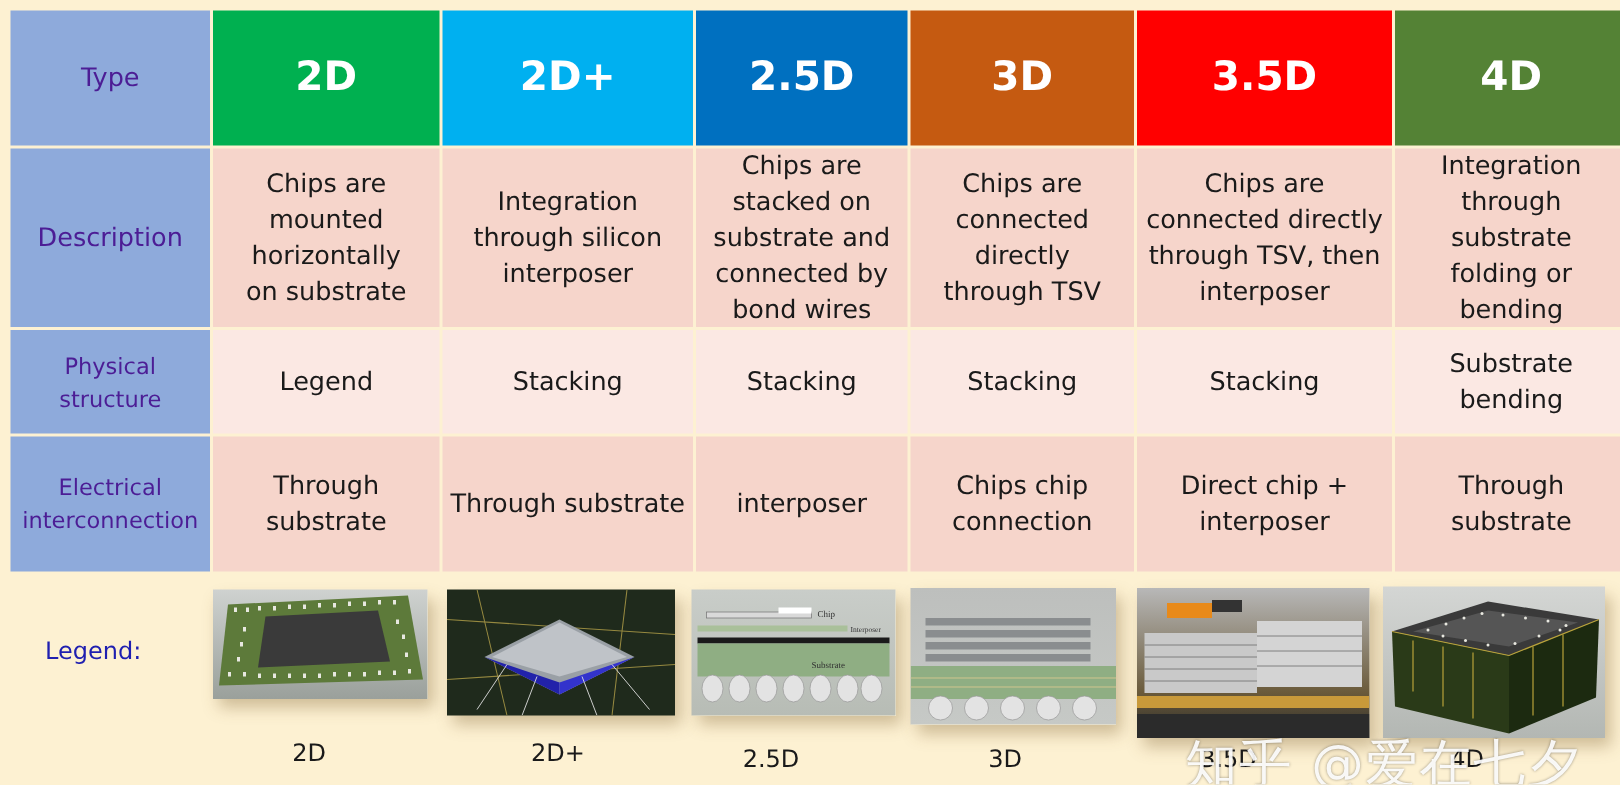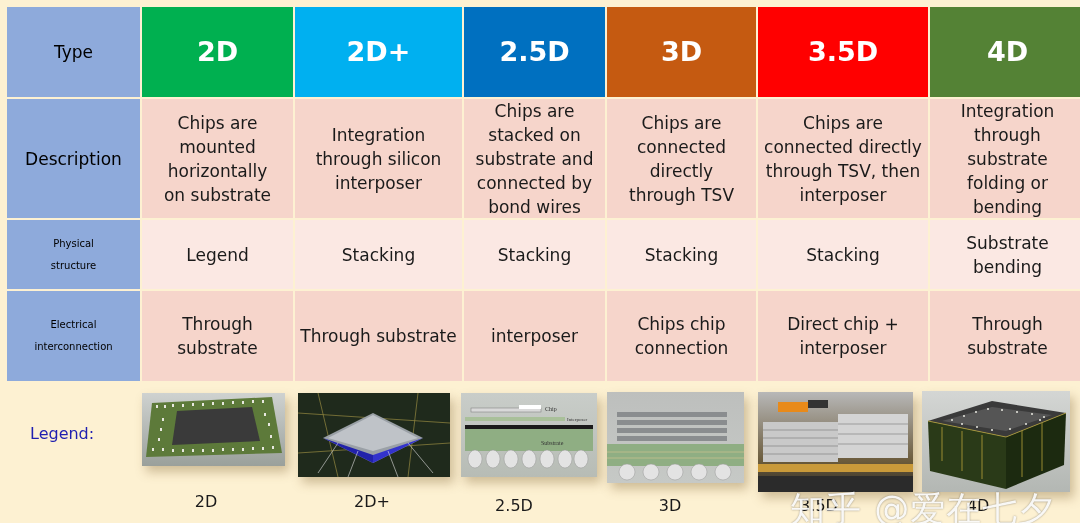--- a/index.html
+++ b/index.html
@@ -4,22 +4,22 @@
 <style>
   * { box-sizing: border-box; margin: 0; padding: 0; }
   html, body { width: 1080px; height: 523px; overflow: hidden; }
   body { background: #fdf1d2; font-family: "DejaVu Sans", "Liberation Sans", sans-serif; position: relative; }
   .table { position: absolute; left: 7px; top: 7px; width: 1066px; height: 368px;
     display: grid;
     grid-template-columns: 133px 151px 167px 141px 149px 170px 155px;
     grid-template-rows: 90px 119px 69px 90px;
     gap: 2px; background: #fdf1d2; }
   .cell { display: flex; align-items: center; justify-content: center; text-align: center; color: #1a1a1a; line-height: 24px; font-size: 17px; padding: 0 4px; }
-  .rowhead { background: #8eaadb; color: #000000; font-size: 17px; }
-  .rowhead.small { font-size: 10px; line-height: 22px; }
+  .rowhead { background: #8eaadb; color: #4c1d95; font-size: 17px; }
+  .rowhead.small { font-size: 15px; line-height: 22px; }
   .typehead { font-size: 17px; }
   .hdr { color: #ffffff; font-weight: bold; font-size: 27px; }
   .desc { background: #f6d5cb; }
   .phys { background: #fbe8e3; }
   .elec { background: #f6d5cb; }
   .legend-label { position: absolute; left: 30px; top: 424px; color: #1f1fb0; font-size: 16px; }
   .legend-img { position: absolute; box-shadow: 4px 6px 10px rgba(120,90,40,0.35); overflow: hidden; }
   .legend-cap { position: absolute; font-size: 16px; color: #1a1a1a; text-align: center; width: 100px; }
   .watermark { position: absolute; left: 790px; top: 486px; color: rgba(255,255,255,0.92); font-size: 35px; letter-spacing: 1px; text-shadow: 0 0 2px rgba(0,0,0,0.4); }
 </style>

